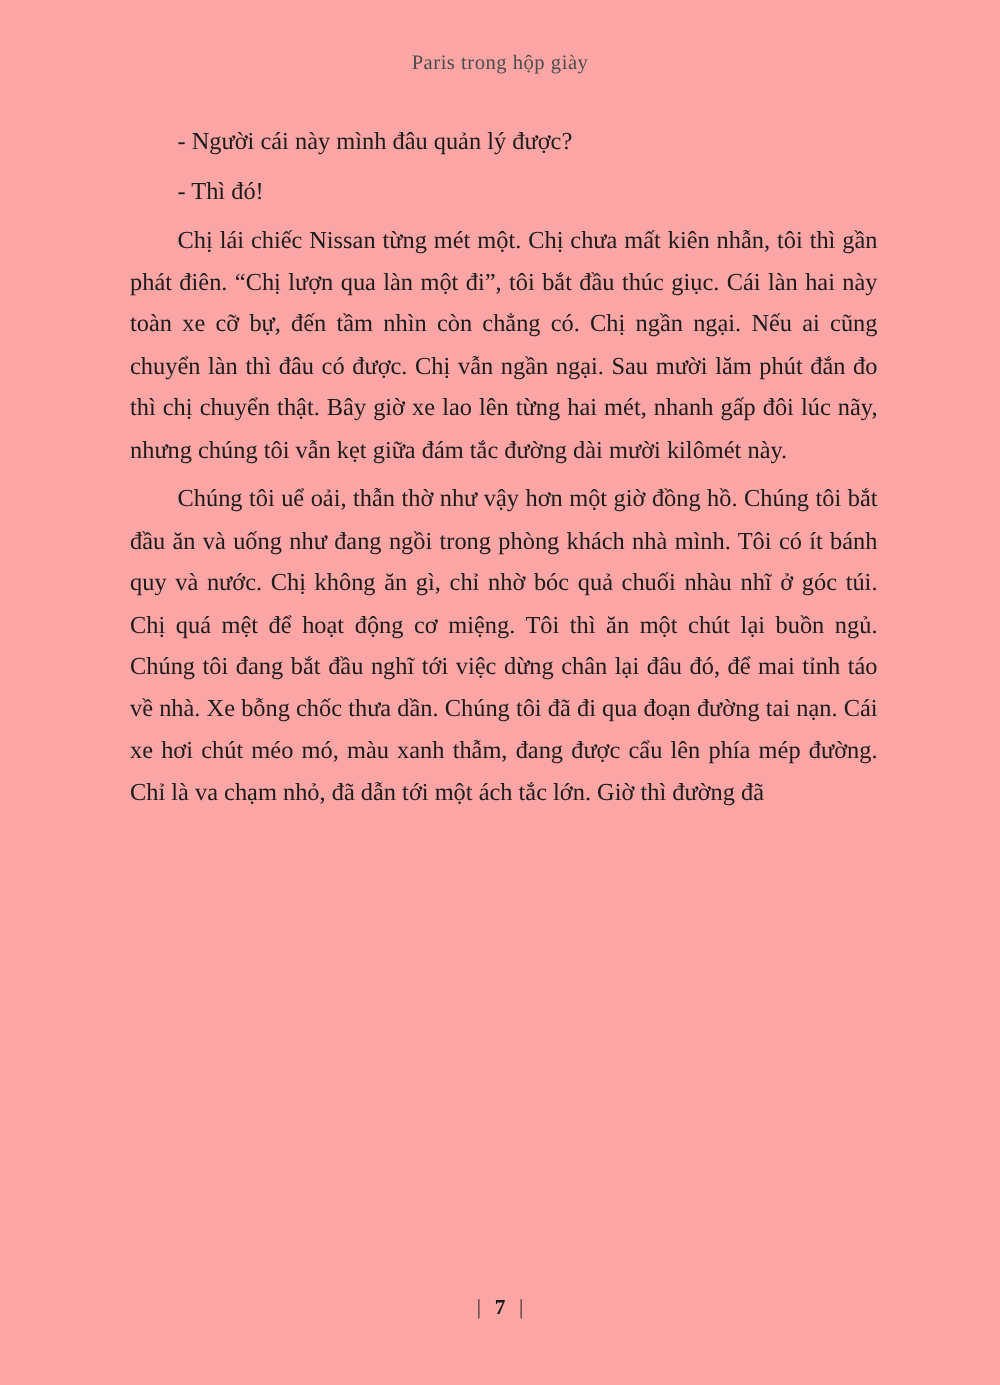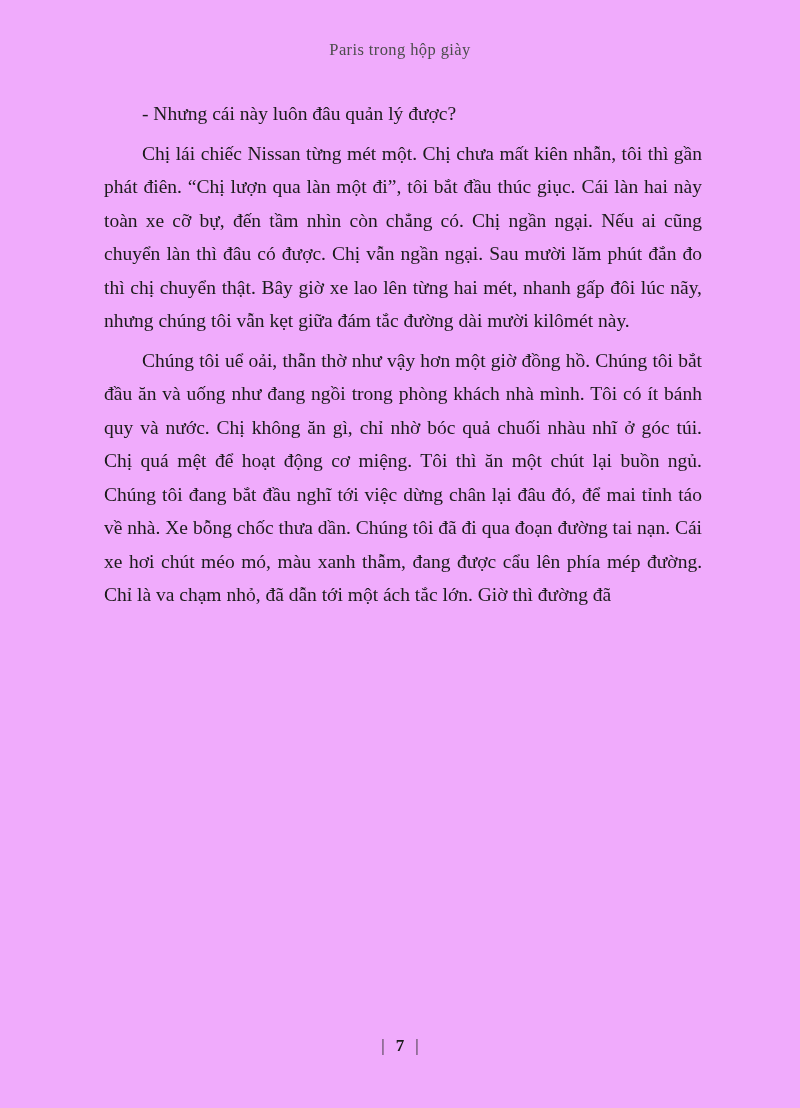--- a/index.html
+++ b/index.html
@@ -10,21 +10,21 @@
     width: 800px;
     height: 1108px;
     background: #ffffff;
     position: relative;
     font-family: "Liberation Serif", serif;
     overflow: hidden;
   }
   .page {
     position: absolute;
     inset: 0;
-    background: #f0abfc;
+    background: #fca5a5;
   }
   .running-header {
     position: absolute;
     top: 40px;
     left: 0;
     width: 100%;
     text-align: center;
     font-size: 16.5px;
     color: #4d4d4d;
     letter-spacing: 0.4px;
@@ -66,21 +66,22 @@
   }
 </style>
 </head>
 <body>
 
 <div class="page">
 
   <div class="running-header">Paris trong hộp giày</div>
 
   <div class="body-text">
-      <p class="para">- Nhưng cái này luôn đâu quản lý được?</p>
+      <p class="para">- Người cái này mình đâu quản lý được?</p>
+      <p class="para">- Thì đó!</p>
       <p class="para">Chị lái chiếc Nissan từng mét một. Chị chưa mất kiên nhẫn, tôi thì gần phát điên. “Chị lượn qua làn một đi”, tôi bắt đầu thúc giục. Cái làn hai này toàn xe cỡ bự, đến tầm nhìn còn chẳng có. Chị ngần ngại. Nếu ai cũng chuyển làn thì đâu có được. Chị vẫn ngần ngại. Sau mười lăm phút đắn đo thì chị chuyển thật. Bây giờ xe lao lên từng hai mét, nhanh gấp đôi lúc nãy, nhưng chúng tôi vẫn kẹt giữa đám tắc đường dài mười kilômét này.</p>
       <p class="para">Chúng tôi uể oải, thẫn thờ như vậy hơn một giờ đồng hồ. Chúng tôi bắt đầu ăn và uống như đang ngồi trong phòng khách nhà mình. Tôi có ít bánh quy và nước. Chị không ăn gì, chỉ nhờ bóc quả chuối nhàu nhĩ ở góc túi. Chị quá mệt để hoạt động cơ miệng. Tôi thì ăn một chút lại buồn ngủ. Chúng tôi đang bắt đầu nghĩ tới việc dừng chân lại đâu đó, để mai tỉnh táo về nhà. Xe bỗng chốc thưa dần. Chúng tôi đã đi qua đoạn đường tai nạn. Cái xe hơi chút méo mó, màu xanh thẫm, đang được cẩu lên phía mép đường. Chỉ là va chạm nhỏ, đã dẫn tới một ách tắc lớn. Giờ thì đường đã</p>
     </div>
 
   <div class="footer">
     <span class="bar">|</span><span class="num">7</span><span class="bar">|</span>
   </div>
 
 </div>
 

